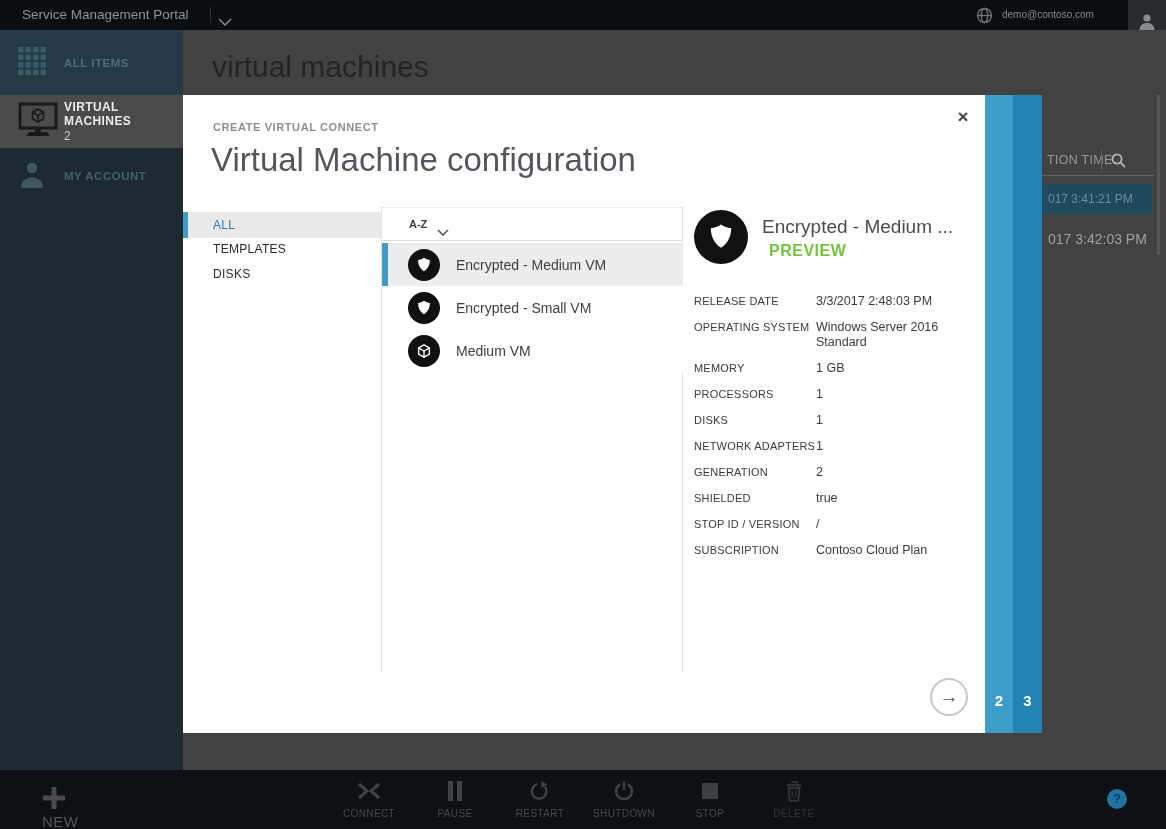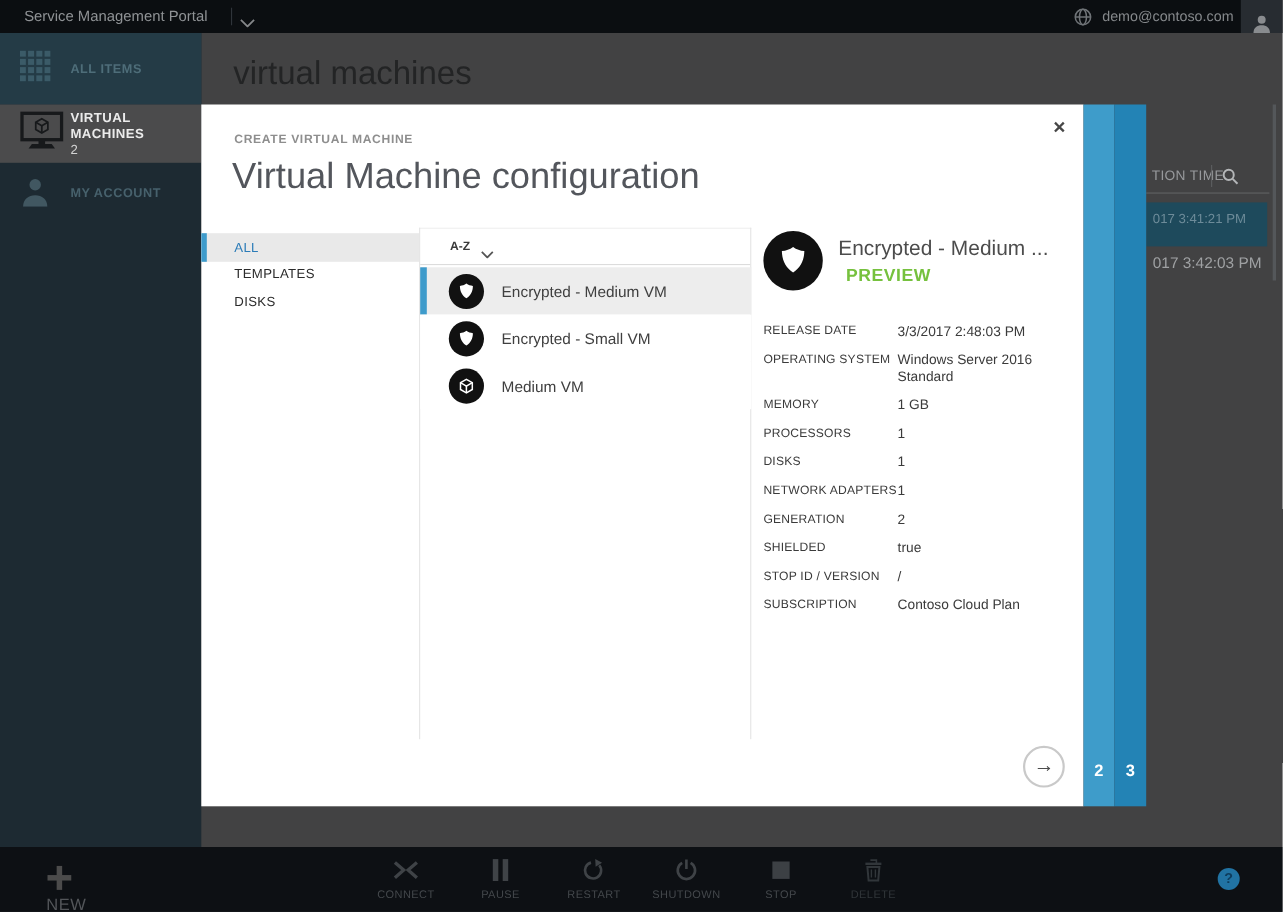--- a/index.html
+++ b/index.html
@@ -7,21 +7,21 @@
        background:#424243;font-family:"Liberation Sans",sans-serif;
        -webkit-font-smoothing:antialiased;}
   .abs{position:absolute;}
 
   
   .topbar{left:0;top:0;width:1166px;height:30px;background:#0b0e11;}
   .tb-title{left:22px;top:0;line-height:30px;color:#8f9295;font-size:13.5px;}
   .tb-sep{left:210px;top:7px;width:1px;height:16px;background:#2f343a;}
   .tb-chevron{left:218px;top:12px;}
   .tb-globe{left:976px;top:7px;}
-  .tb-email{left:1002px;top:0;line-height:30px;color:#85888b;font-size:13px;}
+  .tb-email{left:1002px;top:0;line-height:30px;color:#85888b;font-size:10px;}
   .tb-avatar{left:1128px;top:0;width:38px;height:30px;background:#272c31;
              display:flex;align-items:flex-end;justify-content:center;overflow:hidden;}
 
   
   .sidebar{left:0;top:30px;width:183px;height:740px;background:#1d2a32;}
   .side-row{position:absolute;left:0;width:183px;display:flex;align-items:center;cursor:pointer;}
   .sr-all{top:0;height:65px;background:#243b46;}
   .sr-vm{top:65px;height:53px;background:#4b4b4c;}
   .sr-acct{top:118px;height:56px;}
   .side-icon{position:absolute;left:18px;}
@@ -30,21 +30,21 @@
   .sr-vm .label{color:#ebebeb;font-size:12px;font-weight:700;letter-spacing:.4px;}
   .sr-vm .count{color:#d2d2d2;font-size:12px;margin-top:1px;}
   .sr-acct .label{margin-left:64px;color:#47616c;font-size:11.5px;font-weight:700;letter-spacing:.5px;}
 
   
   .page-title{left:212px;top:50px;font-size:30px;font-weight:300;color:#232425;}
   .bgt-header{left:1047px;top:153px;color:#97999c;font-size:12.5px;letter-spacing:.3px;}
   .bgt-colsep{left:1101px;top:150px;width:1px;height:20px;background:#5e6062;}
   .bgt-search{left:1110px;top:152px;cursor:pointer;}
   .bgt-underline{left:1042px;top:175px;width:112px;height:1px;background:#606264;}
-  .bgt-row1{left:1042px;top:184px;width:110px;height:40px;background:#1e4a5c;
+  .bgt-row1{left:1042px;top:184px;width:110px;height:30px;background:#1e4a5c;
             color:#6d8b99;font-size:12px;line-height:30px;padding-left:6px;box-sizing:border-box;cursor:pointer;}
   .bgt-row2{left:1048px;top:231px;color:#9fa1a3;font-size:14px;cursor:pointer;}
   .bgt-scrollbar{left:1157px;top:95px;width:3px;height:160px;background:#54575a;cursor:pointer;}
 
   
   .modal{left:183px;top:95px;width:802px;height:638px;background:#ffffff;}
   .strip{top:95px;height:638px;cursor:pointer;}
   .strip-2{left:985px;width:28px;background:#3e9cca;}
   .strip-3{left:1013px;width:29px;background:#2383b5;}
   .strip .num{position:absolute;bottom:24px;width:100%;text-align:center;
@@ -191,21 +191,21 @@
       <line x1="10.6" y1="10.6" x2="15" y2="15"></line>
   </svg>
 </div>
 <div class="abs bgt-underline"></div>
 <div class="abs bgt-row1">017 3:41:21 PM</div>
 <div class="abs bgt-row2">017 3:42:03 PM</div>
 <div class="abs bgt-scrollbar"></div>
 
 <div class="abs modal">
   <div class="abs m-close">×</div>
-  <div class="abs m-eyebrow">CREATE VIRTUAL MACHINE</div>
+  <div class="abs m-eyebrow">CREATE VIRTUAL CONNECT</div>
   <div class="abs m-title">Virtual Machine configuration</div>
 
   <div class="abs nav-all">
     <span>ALL</span>
   </div>
   <div class="abs nav-link nav-templates">TEMPLATES</div>
   <div class="abs nav-link nav-disks">DISKS</div>
 
   <div class="abs topline"></div>
   <div class="abs vline vline1"></div>

